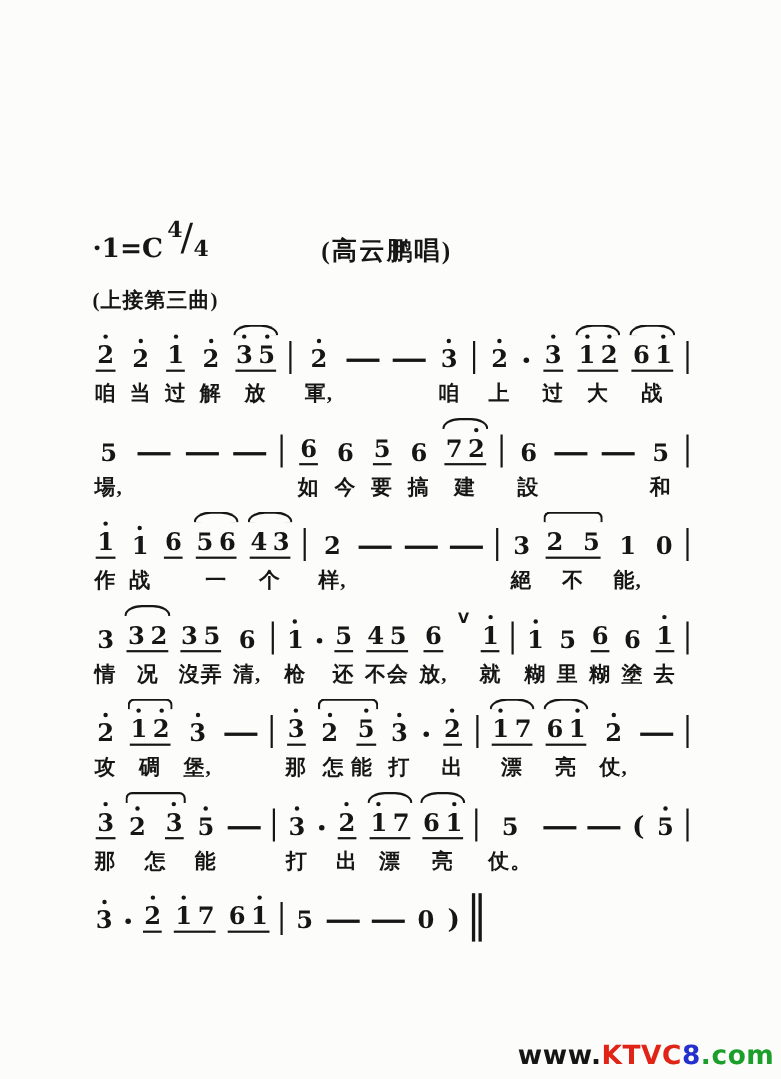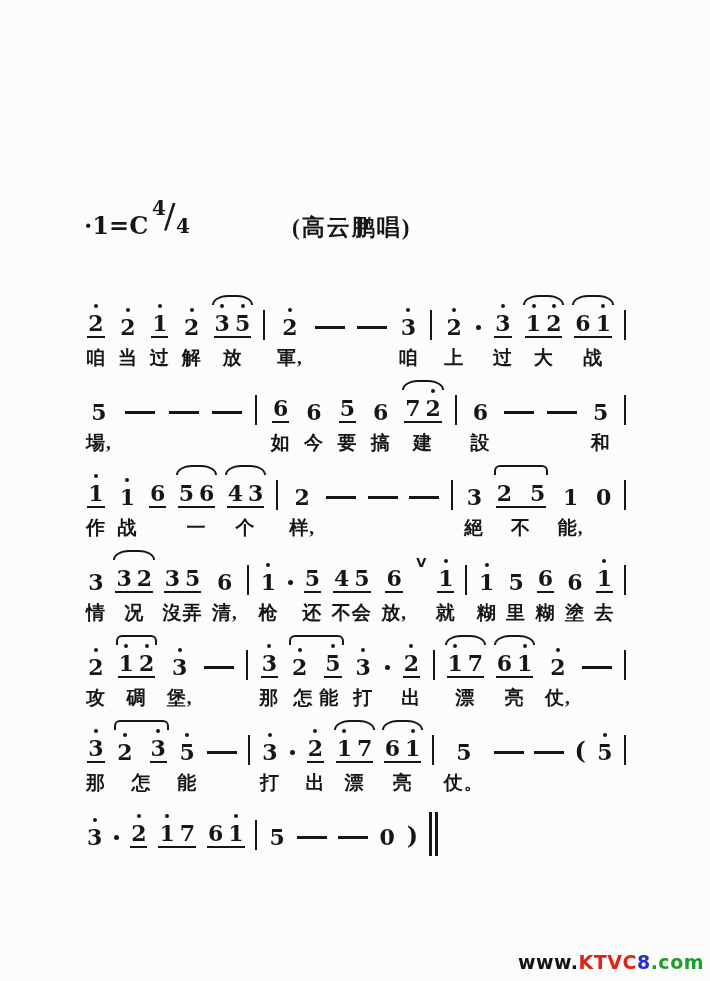--- a/index.html
+++ b/index.html
@@ -38,33 +38,34 @@
   .dash{width:30px;height:3px;background:#161616;margin-bottom:9px;}
   .adot{width:5px;height:5px;border-radius:50%;background:#161616;margin-bottom:8px;}
   .breath{font-family:"DejaVu Sans",sans-serif;font-size:13px;font-weight:bold;margin-bottom:23px;}
   .paren{font-family:"DejaVu Serif",serif;font-size:24px;font-weight:bold;line-height:1;}
   .final{display:flex;gap:3px;height:44px;margin-bottom:-8px;}
   .final i{display:block;width:3px;background:#161616;}
   .lyric{min-height:30px;margin-top:7px;font-size:19px;font-weight:bold;white-space:nowrap;
          font-family:"Liberation Serif",serif;letter-spacing:1px;}
   
   .watermark{position:absolute;right:6px;bottom:8px;font-family:"DejaVu Sans",sans-serif;
-         font-size:19px;font-weight:bold;letter-spacing:0.5px;}
+         font-size:24px;font-weight:bold;letter-spacing:0.5px;}
 </style>
 </head>
 <body>
 
 <div class="page">
   <div class="keysig">·1=C</div>
   <div class="ts">
     <span class="ts-top">4</span>
     <span class="ts-slash">/</span>
     <span class="ts-bot">4</span>
   </div>
   <div class="performer">(高云鹏唱)</div>
+  <div class="continuation">(上接第三曲)</div>
 
   <div class="score">
       <div class="line">
         <div class="tok">
           <div class="nwrap">
             <span class="grp">
               <span class="nchar hi ul">2</span>
             </span>
           </div>
           <div class="lyric">咱</div>

